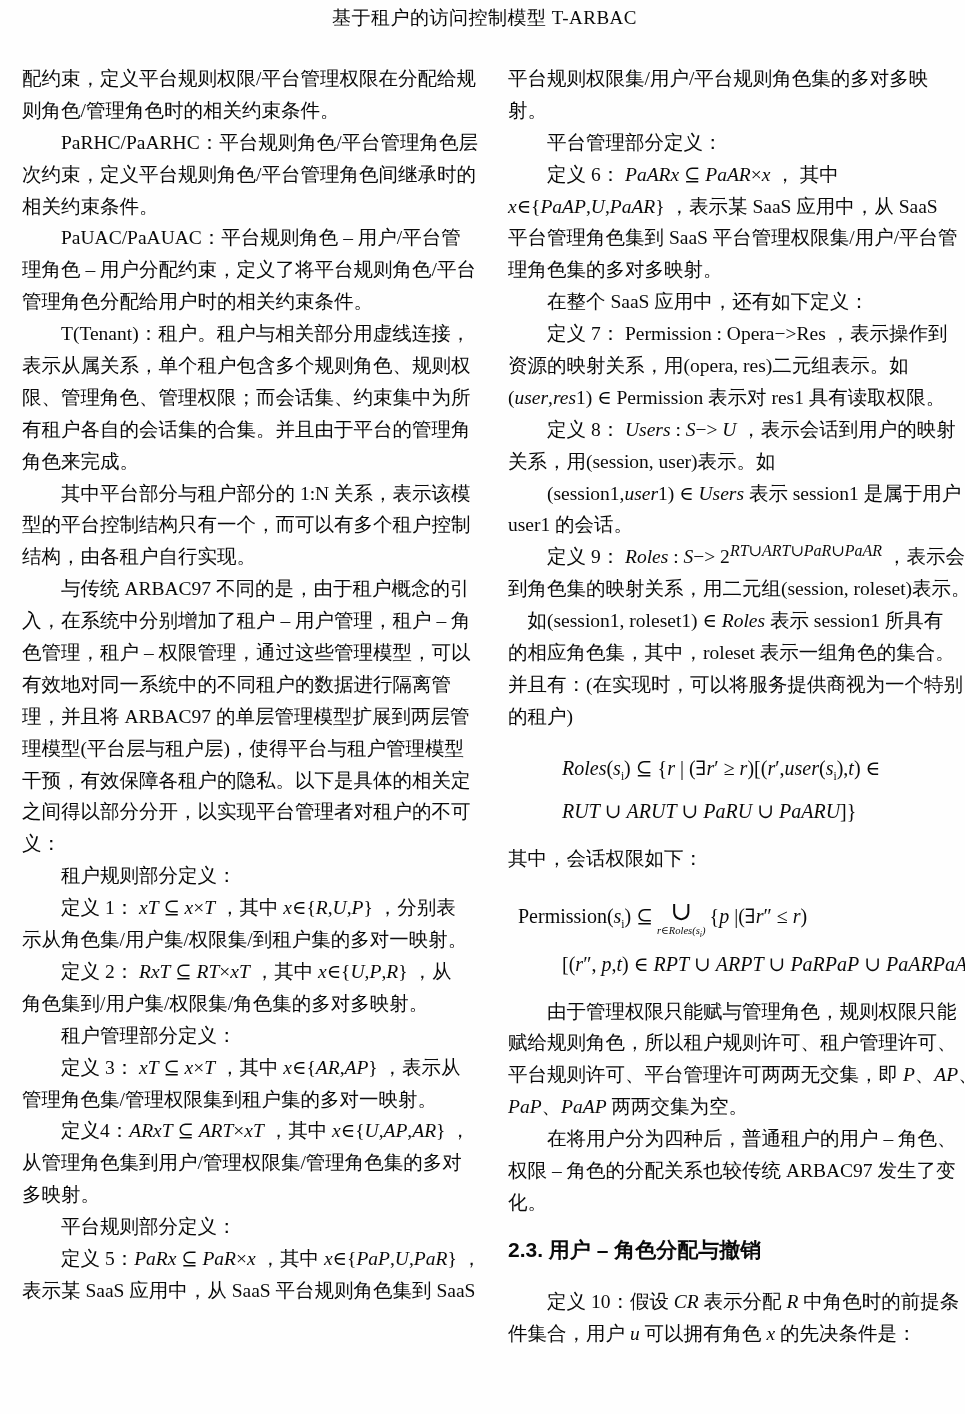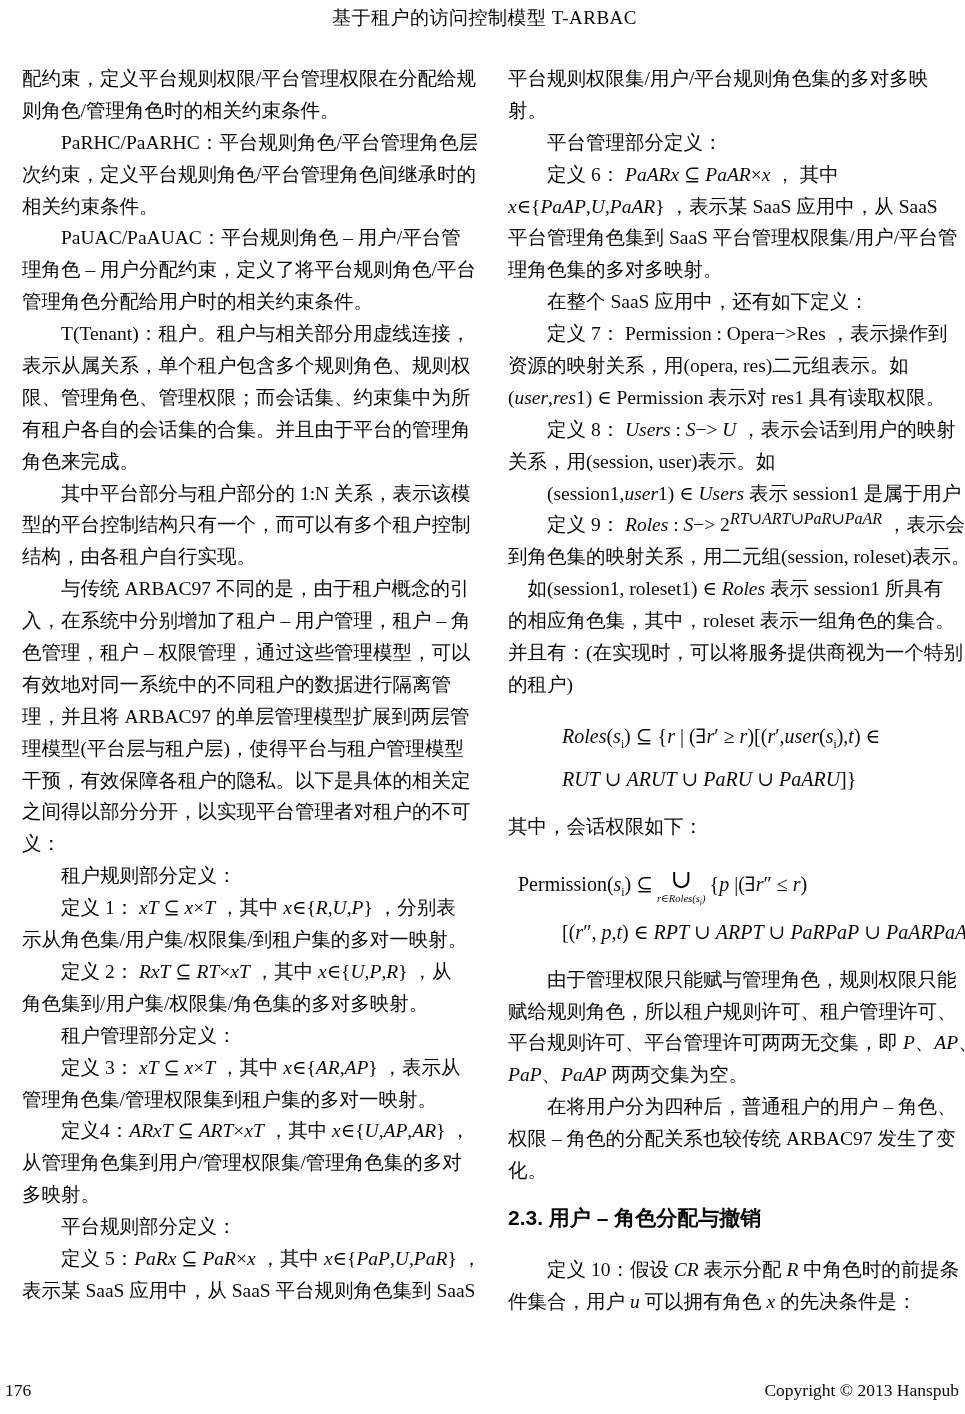--- a/index.html
+++ b/index.html
@@ -83,20 +83,21 @@
       <div class="ln text"><i>x</i>∈{<i>PaAP</i>,<i>U</i>,<i>PaAR</i>} ，表示某 SaaS 应用中，从 SaaS</div>
       <div class="ln text">平台管理角色集到 SaaS 平台管理权限集/用户/平台管</div>
       <div class="ln text">理角色集的多对多映射。</div>
       <div class="ln text">　　在整个 SaaS 应用中，还有如下定义：</div>
       <div class="ln text">　　定义 7： Permission : Opera−&gt;Res ，表示操作到</div>
       <div class="ln text">资源的映射关系，用(opera, res)二元组表示。如</div>
       <div class="ln text">(<i>user</i>,<i>res</i>1) ∈ Permission 表示对 res1 具有读取权限。</div>
       <div class="ln text">　　定义 8： <i>Users</i> : <i>S</i>−&gt; <i>U</i> ，表示会话到用户的映射</div>
       <div class="ln text">关系，用(session, user)表示。如</div>
       <div class="ln text">　　(session1,<i>user</i>1) ∈ <i>Users</i> 表示 session1 是属于用户</div>
+      <div class="ln text">user1 的会话。</div>
       <div class="ln text">　　定义 9： <i>Roles</i> : <i>S</i>−&gt; 2<sup><i>RT</i>∪<i>ART</i>∪<i>PaR</i>∪<i>PaAR</i></sup> ，表示会话</div>
       <div class="ln text">到角色集的映射关系，用二元组(session, roleset)表示。</div>
       <div class="ln text">　如(session1, roleset1) ∈ <i>Roles</i> 表示 session1 所具有</div>
       <div class="ln text">的相应角色集，其中，roleset 表示一组角色的集合。</div>
       <div class="ln text">并且有：(在实现时，可以将服务提供商视为一个特别</div>
       <div class="ln text">的租户)</div>
       <div class="ln math"><i>Roles</i>(<i>s</i><sub>i</sub>) ⊆ {<i>r</i> | (∃<i>r</i>′ ≥ <i>r</i>)[(<i>r</i>′,<i>user</i>(<i>s</i><sub>i</sub>),<i>t</i>) ∈</div>
       <div class="ln math"><i>RUT</i> ∪ <i>ARUT</i> ∪ <i>PaRU</i> ∪ <i>PaARU</i>]}</div>
       <div class="ln text">其中，会话权限如下：</div>
       <div class="ln math2"><span>Permission(<i>s</i><sub>i</sub>) ⊆</span><span class="bigcup">
@@ -108,17 +109,13 @@
       <div class="ln text">赋给规则角色，所以租户规则许可、租户管理许可、</div>
       <div class="ln text">平台规则许可、平台管理许可两两无交集，即 <i>P</i>、<i>AP</i>、</div>
       <div class="ln text"><i>PaP</i>、<i>PaAP</i> 两两交集为空。</div>
       <div class="ln text">　　在将用户分为四种后，普通租户的用户 – 角色、</div>
       <div class="ln text">权限 – 角色的分配关系也较传统 ARBAC97 发生了变</div>
       <div class="ln text">化。</div>
       <div class="ln heading">2.3. 用户 – 角色分配与撤销</div>
       <div class="ln text">　　定义 10：假设 <i>CR</i> 表示分配 <i>R</i> 中角色时的前提条</div>
       <div class="ln text">件集合，用户 <i>u</i> 可以拥有角色 <i>x</i> 的先决条件是：</div>
     </div>
-  <div class="footer">
-    <span>176</span>
-    <span>Copyright © 2013 Hanspub</span>
-  </div>
 </div>
 
 </body></html>

